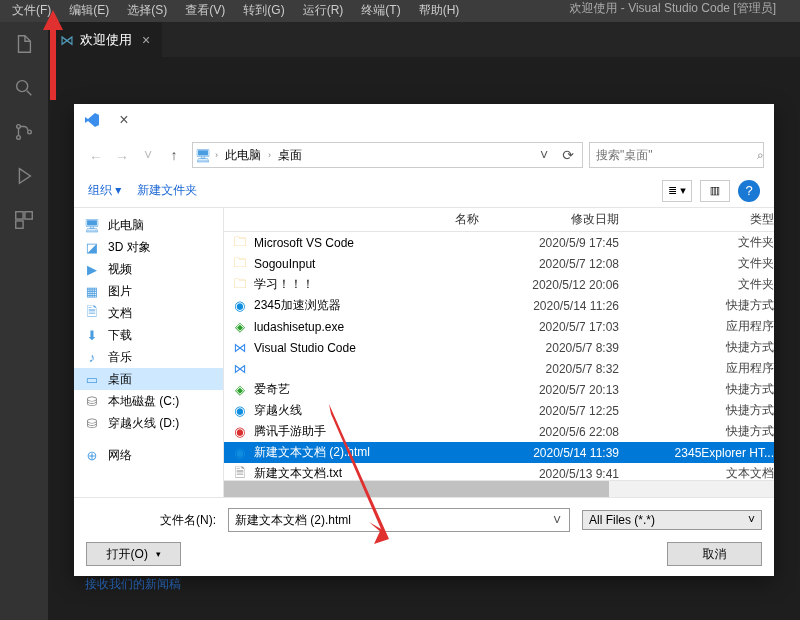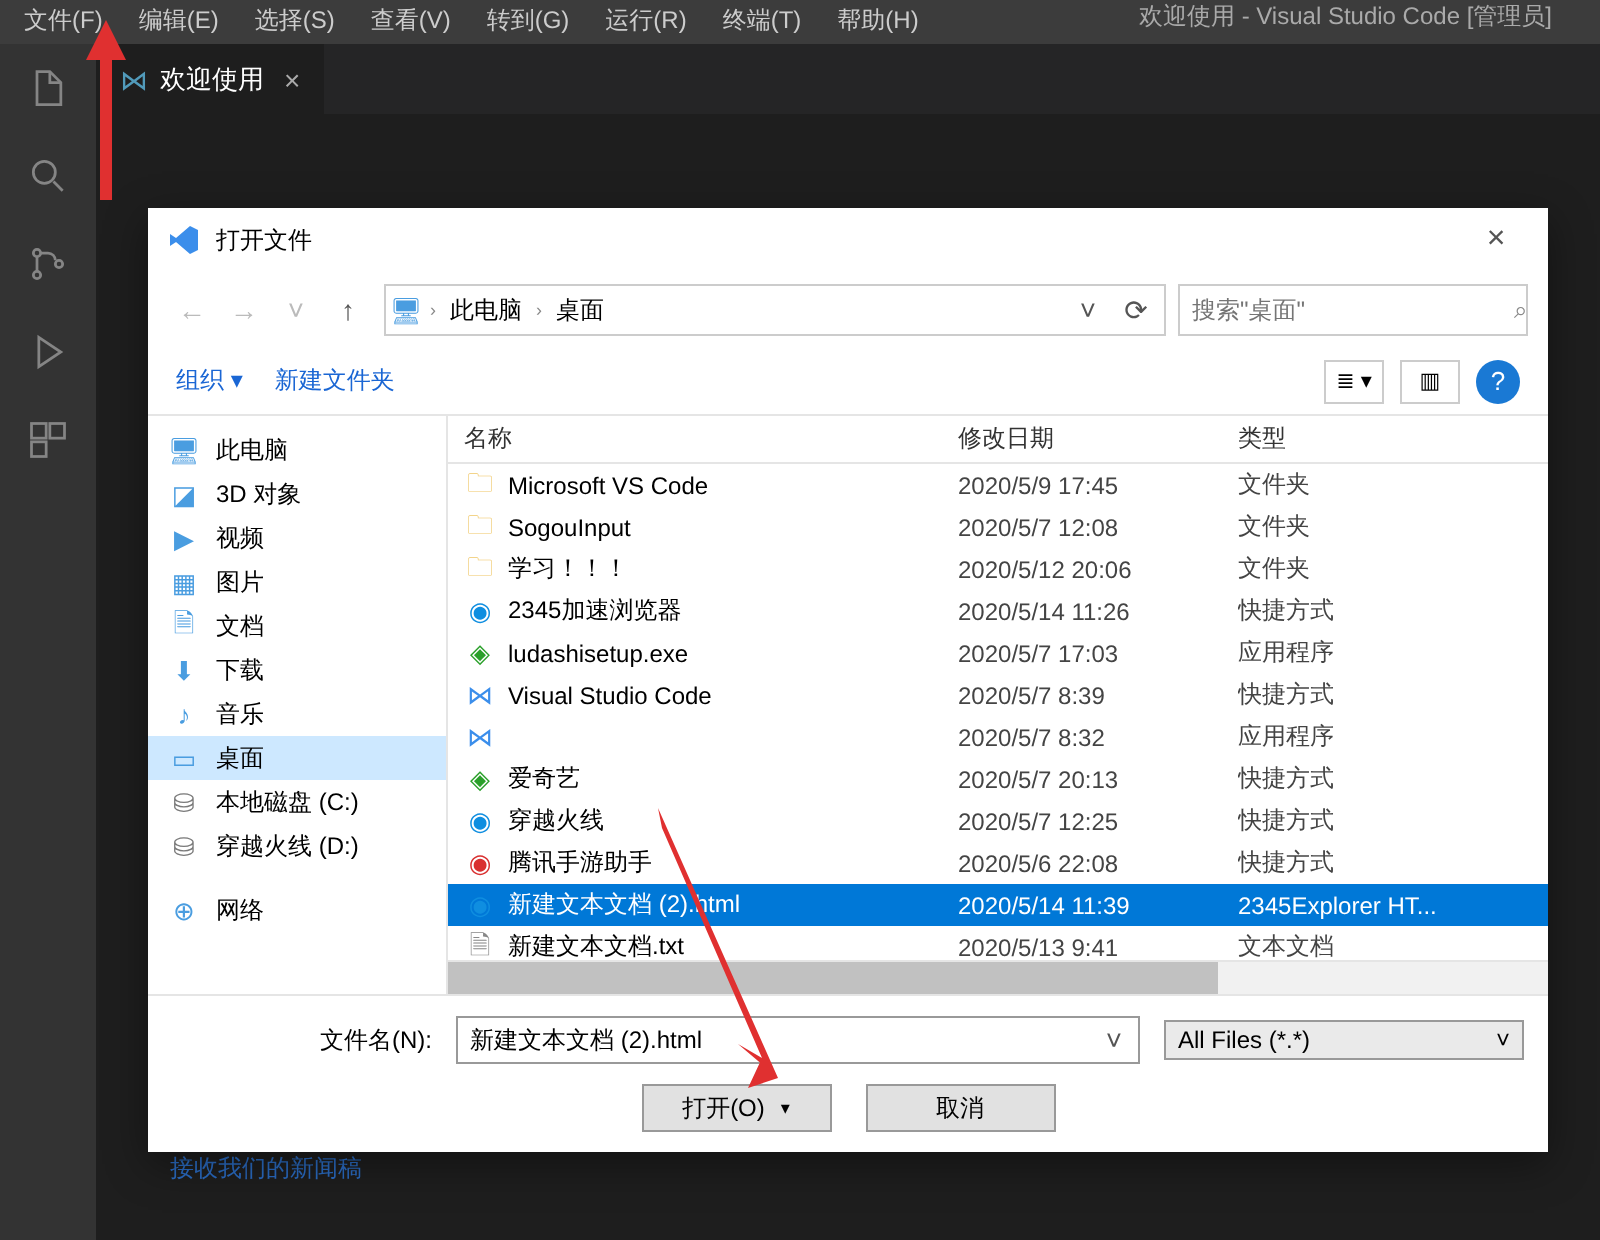--- a/index.html
+++ b/index.html
@@ -54,21 +54,21 @@
 
 
 .dlg-body { flex: 1; display: flex; min-height: 0; }
 .dlg-side { width: 150px; border-right: 1px solid #e5e5e5; padding: 6px 0; overflow: hidden; }
 .dlg-side .sitem { height: 22px; display: flex; align-items: center; padding: 0 10px; gap: 8px; cursor: pointer; }
 .dlg-side .sitem.sel { background: #cde8ff; }
 .dlg-side .sgap { height: 10px; }
 .sicon { width: 16px; height: 16px; display: inline-flex; align-items: center; justify-content: center; font-size: 13px; flex-shrink: 0; }
 
 
-.dlg-list { flex: 1; display: flex; flex-direction: column; min-width: 0; }
+.dlg-list { flex: 1; display: flex; flex-direction: column; min-width: 0; text-align: right; }
 .dlg-cols { height: 24px; display: flex; align-items: center; border-bottom: 1px solid #e5e5e5; font-size: 12px; color: #333; }
 .dlg-cols .c1 { width: 255px; padding-left: 8px; }
 .dlg-cols .c2 { width: 140px; }
 .dlg-cols .c3 { flex: 1; }
 .dlg-rows { flex: 1; overflow: hidden; }
 .frow { height: 21px; display: flex; align-items: center; font-size: 12px; cursor: pointer; }
 .frow .c1 { width: 255px; padding-left: 8px; display: flex; align-items: center; gap: 6px; overflow: hidden; white-space: nowrap; }
 .frow .c2 { width: 140px; color: #444; }
 .frow .c3 { flex: 1; color: #444; overflow: hidden; white-space: nowrap; text-overflow: ellipsis; }
 .frow.sel { background: #0078d7; color: #fff; }
@@ -77,21 +77,21 @@
 .scrollx { height: 17px; background: #f1f1f1; border-top: 1px solid #e5e5e5; display: flex; }
 .scrollx .thumb { width: 70%; height: 100%; background: #c1c1c1; }
 
 
 .dlg-bottom { border-top: 1px solid #e5e5e5; padding: 10px 12px; display: flex; flex-direction: column; gap: 10px; }
 .row1 { display: flex; align-items: center; gap: 12px; }
 .row1 .lbl { width: 130px; text-align: right; }
 .row1 .fnamebox { flex: 1; height: 24px; border: 1px solid #999; display: flex; align-items: center; }
 .row1 .fnamebox input { border: none; outline: none; flex: 1; padding: 0 6px; font-size: 12px; }
 .row1 .filterbox { width: 180px; height: 20px; border: 1px solid #999; display: flex; align-items: center; padding: 0 6px; justify-content: space-between; cursor: pointer; background: #eaeaea; }
-.row2 { display: flex; justify-content: center; gap: 17px; }
+.row2 { display: flex; justify-content: space-between; gap: 17px; }
 .dlgbtn { width: 95px; height: 24px; border: 1px solid #999; background: #e1e1e1; display: flex; align-items: center; justify-content: center; cursor: pointer; gap: 2px; }
 
 
 .arrow2 { position: absolute; top: 300px; left: 255px; width: 60px; height: 140px; pointer-events: none; }
 
 .bg-link { position: absolute; left: 85px; top: 576px; color: #2a6bc2; font-size: 12px; }
 
 
 .ic-pc { color: #4a9de0; }
 .ic-folder { color: #f0c869; }
@@ -166,21 +166,20 @@
   </svg>
 
 <div class="bg-link">接收我们的新闻稿</div>
 
 <div class="dialog">
 
   <div class="dlg-title">
     <svg class="vsicon" viewBox="0 0 16 16">
         <path fill="#3b8eeb" d="M11 1l4 2v10l-4 2-7-6 .01-.02L1 11V5l3 2 7-6z"></path>
       </svg>
-    <span class="ttxt">打开文件</span>
     <span class="xclose">×</span>
   </div>
 
   <div class="dlg-nav">
     <div class="navbtns">
       <span class="navbtn dis">←</span>
       <span class="navbtn dis">→</span>
       <span class="navbtn dis">˅</span>
       <span class="navbtn">↑</span>
     </div>

